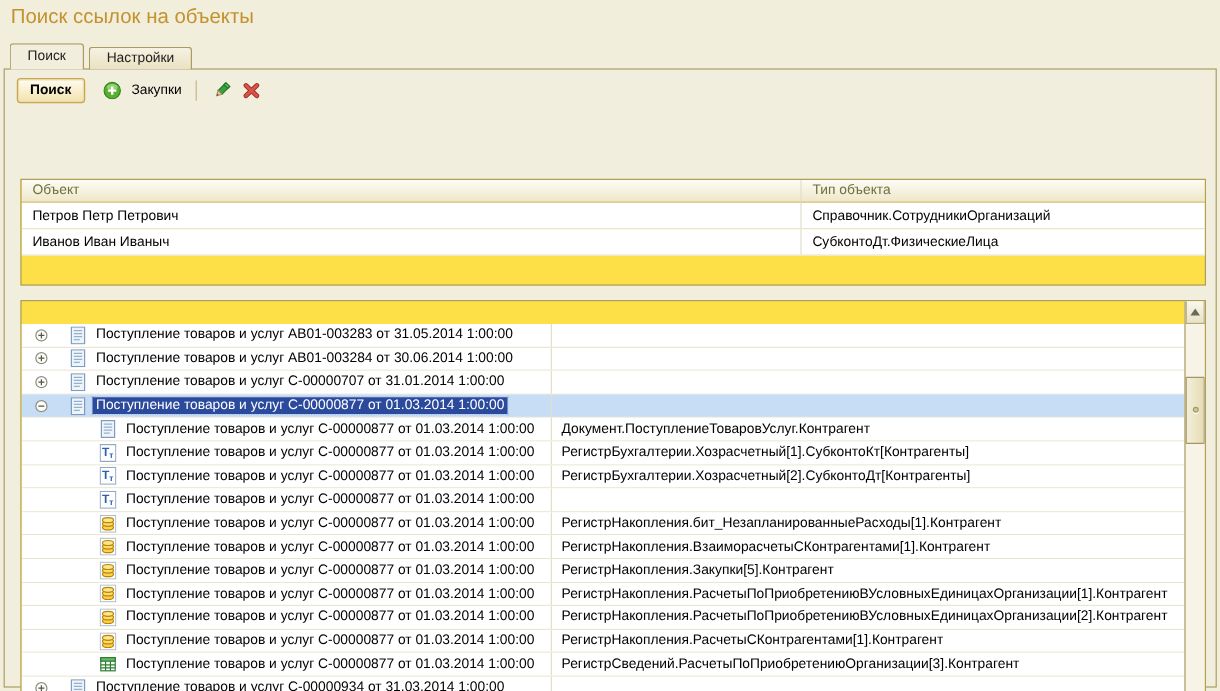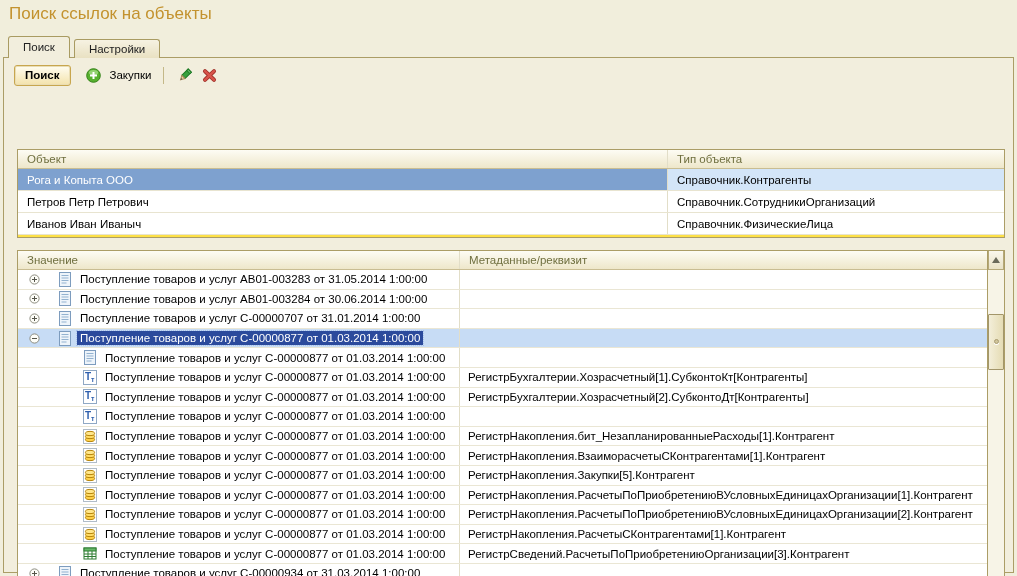--- a/index.html
+++ b/index.html
@@ -124,41 +124,32 @@
           </svg>
         </span>
     </div>
 
     <div class="tbl" id="objects-table" style="position:absolute;">
       <div class="tbl-head">
         <div class="hcell c1">Объект</div>
         <div class="hcell c2">Тип объекта</div>
       </div>
       <div id="objects-rows">
-          <div class="obj-row sel">
-            <div class="cell c1">Рога и Копыта ООО</div>
-            <div class="cell c2">Справочник.Контрагенты</div>
-          </div>
           <div class="obj-row">
             <div class="cell c1">Петров Петр Петрович</div>
             <div class="cell c2">Справочник.СотрудникиОрганизаций</div>
           </div>
           <div class="obj-row">
             <div class="cell c1">Иванов Иван Иваныч</div>
-            <div class="cell c2">Справочник.ФизическиеЛица</div>
+            <div class="cell c2">СубконтоДт.ФизическиеЛица</div>
           </div>
         </div>
     </div>
 
     <div class="tbl" id="results-table" style="position:absolute;">
-      <div class="tbl-head">
-        <div class="hcell c1">Значение</div>
-        <div class="hcell c2">Метаданные/реквизит</div>
-        <div class="hcell hsb"></div>
-      </div>
       <div id="results-body">
           <div class="res-row">
             <div class="cell vcell">
               <span class="exp-slot">
                 <svg width="11" height="11" viewBox="0 0 11 11">
                   <circle cx="5.5" cy="5.5" r="4.6" fill="#fdfdf8" stroke="#8d8d80"></circle>
                   <line x1="3" y1="5.5" x2="8" y2="5.5" stroke="#55554a" stroke-width="1"></line>
                   <line x1="5.5" y1="3" x2="5.5" y2="8" stroke="#55554a" stroke-width="1"></line>
                 </svg>
               </span>
@@ -251,20 +242,21 @@
                 <svg width="14" height="15" viewBox="0 0 14 15">
                   <rect x="1.5" y="0.5" width="11" height="14" fill="#eef4fa" stroke="#7d9cbe"></rect>
                   <line x1="3.5" y1="3.5" x2="10.5" y2="3.5" stroke="#93b2d0"></line>
                   <line x1="3.5" y1="6" x2="10.5" y2="6" stroke="#93b2d0"></line>
                   <line x1="3.5" y1="8.5" x2="10.5" y2="8.5" stroke="#93b2d0"></line>
                   <line x1="3.5" y1="11" x2="8.5" y2="11" stroke="#93b2d0"></line>
                 </svg>
               </span>
               <span class="txt">Поступление товаров и услуг С-00000877 от 01.03.2014 1:00:00</span>
             </div>
+            <div class="cell mcell">Документ.ПоступлениеТоваровУслуг.Контрагент</div>
           </div>
           <div class="res-row">
             <div class="cell vcell">
               <span style="width: 54px; flex: 0 0 auto;"></span>
               <span class="row-icon">
                 <svg width="14" height="15" viewBox="0 0 14 15">
                   <rect x="0.5" y="0.5" width="13" height="14" fill="#fff" stroke="#8fa8c4"></rect>
                   <text x="2" y="10" font-size="10" font-weight="bold" fill="#2e5fae" font-family="Liberation Serif,serif">Т</text>
                   <text x="8" y="12" font-size="7" font-weight="bold" fill="#2e5fae" font-family="Liberation Serif,serif">т</text>
                 </svg>

